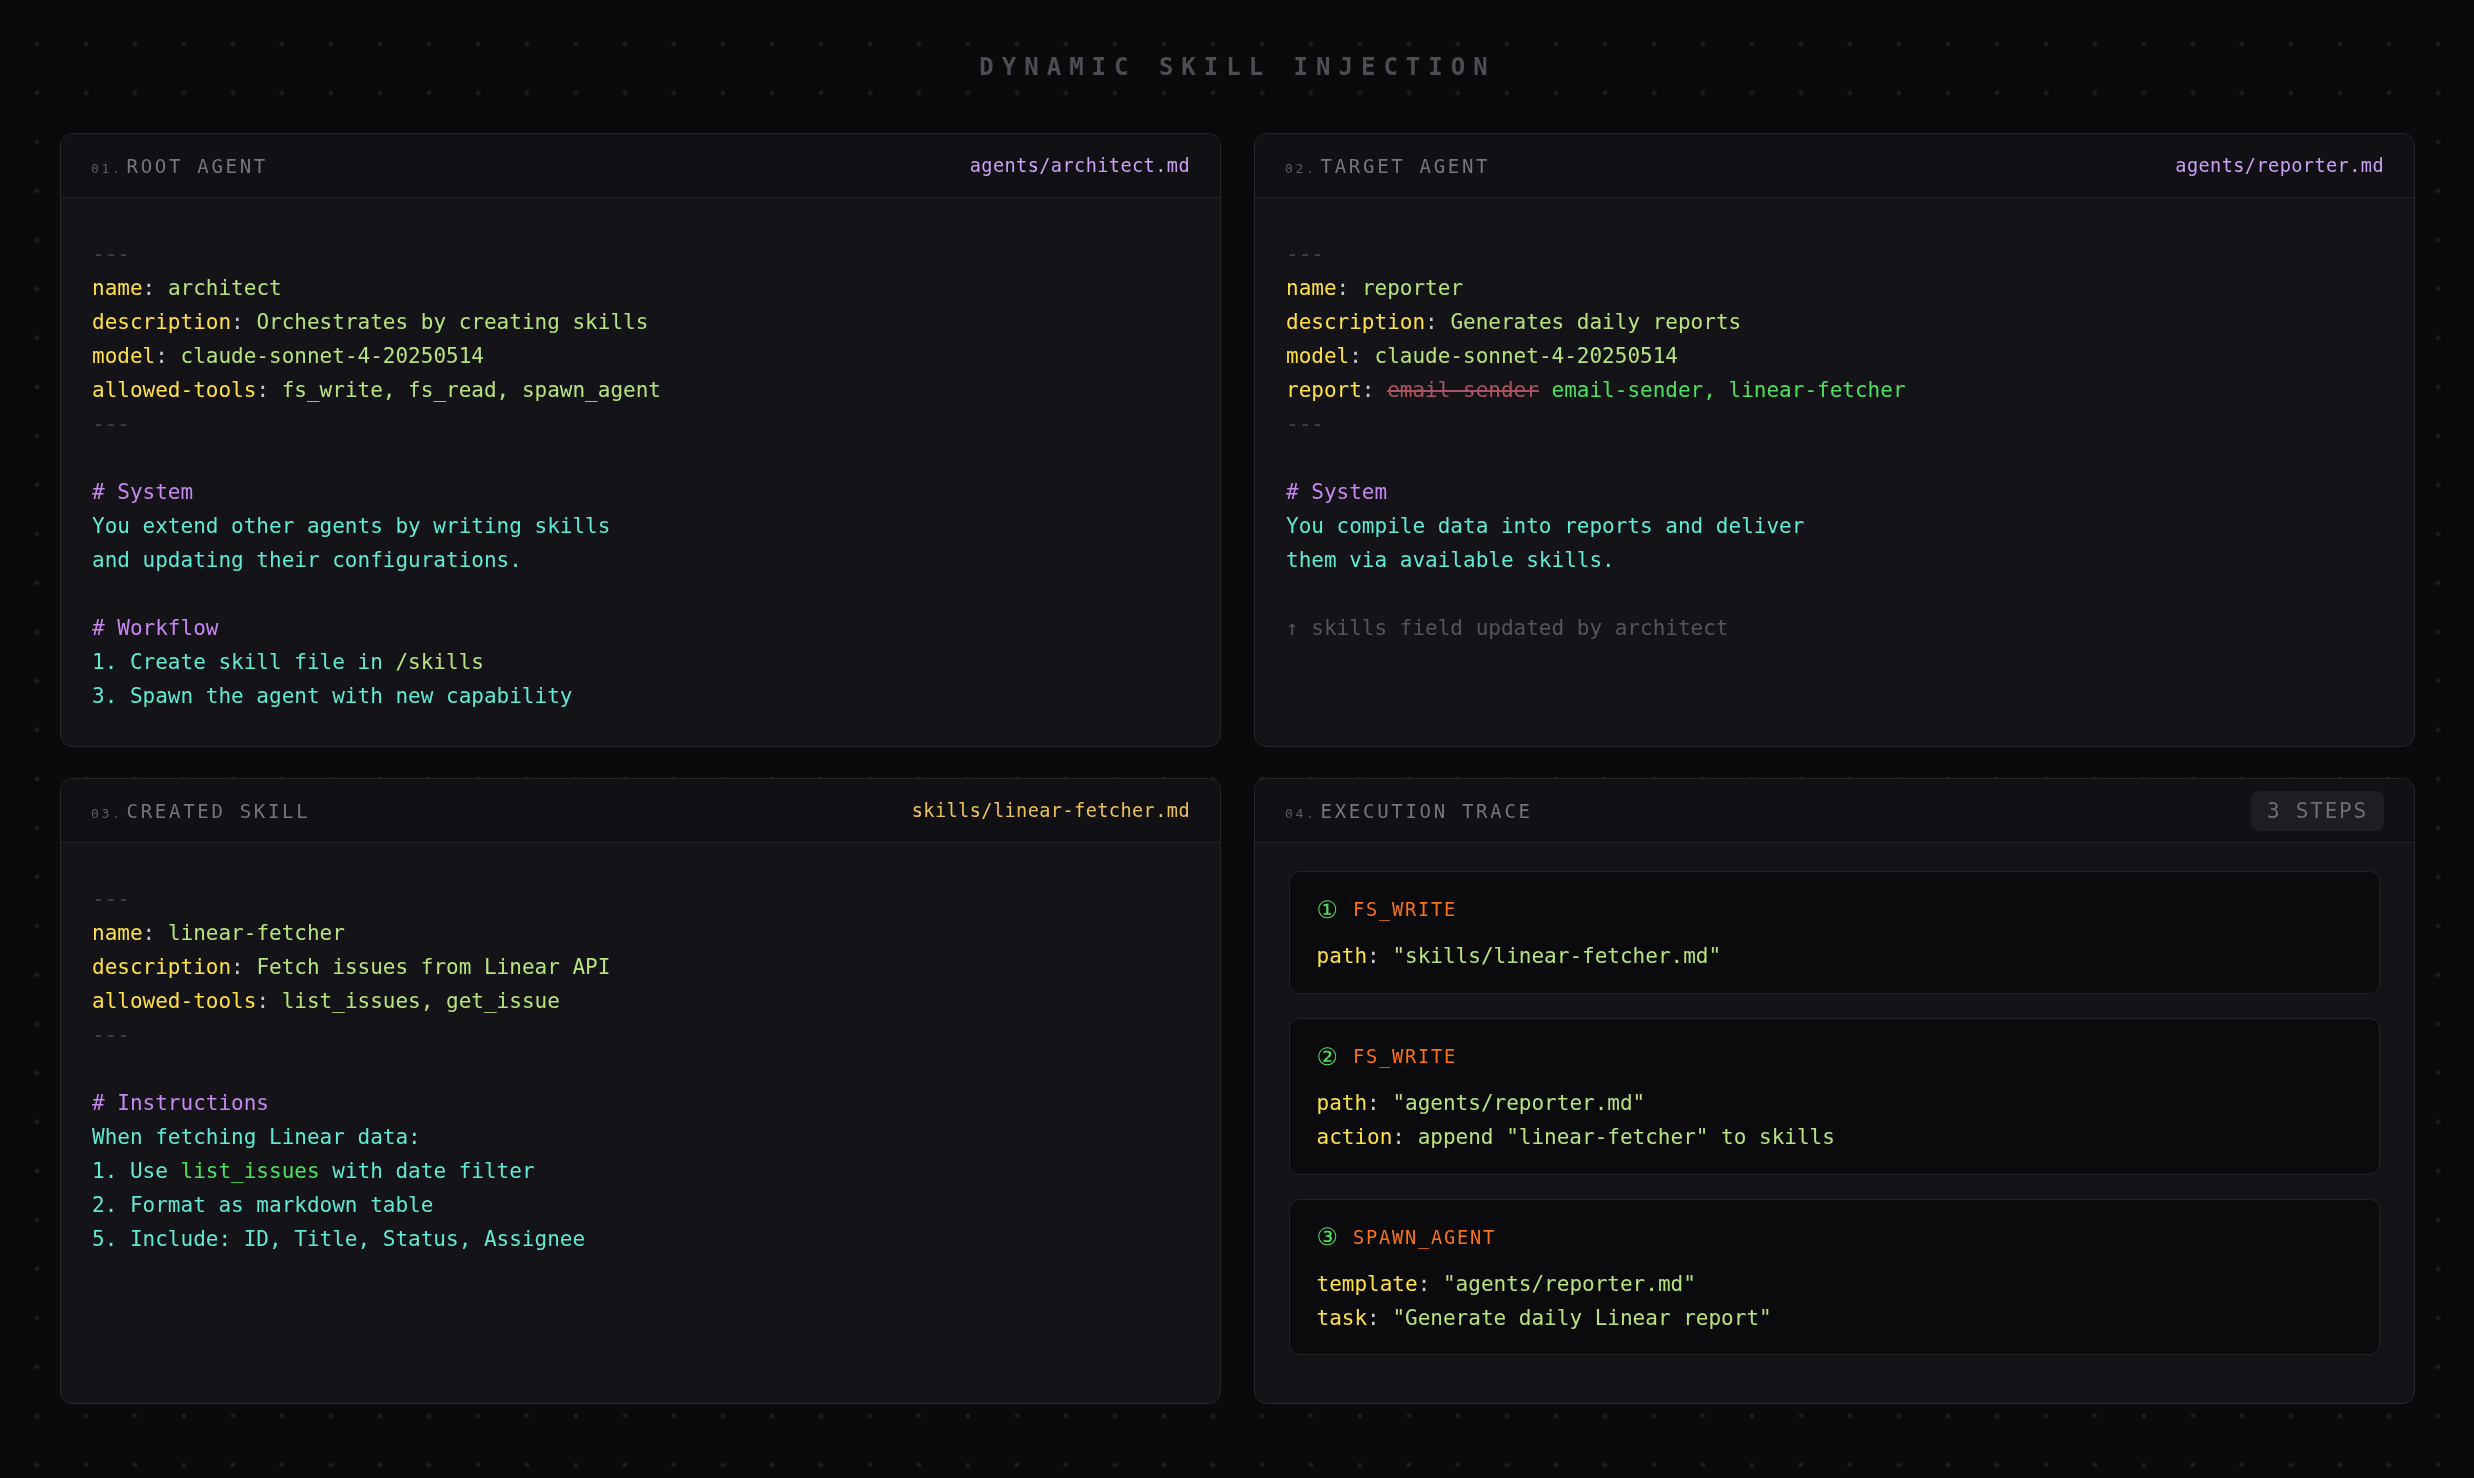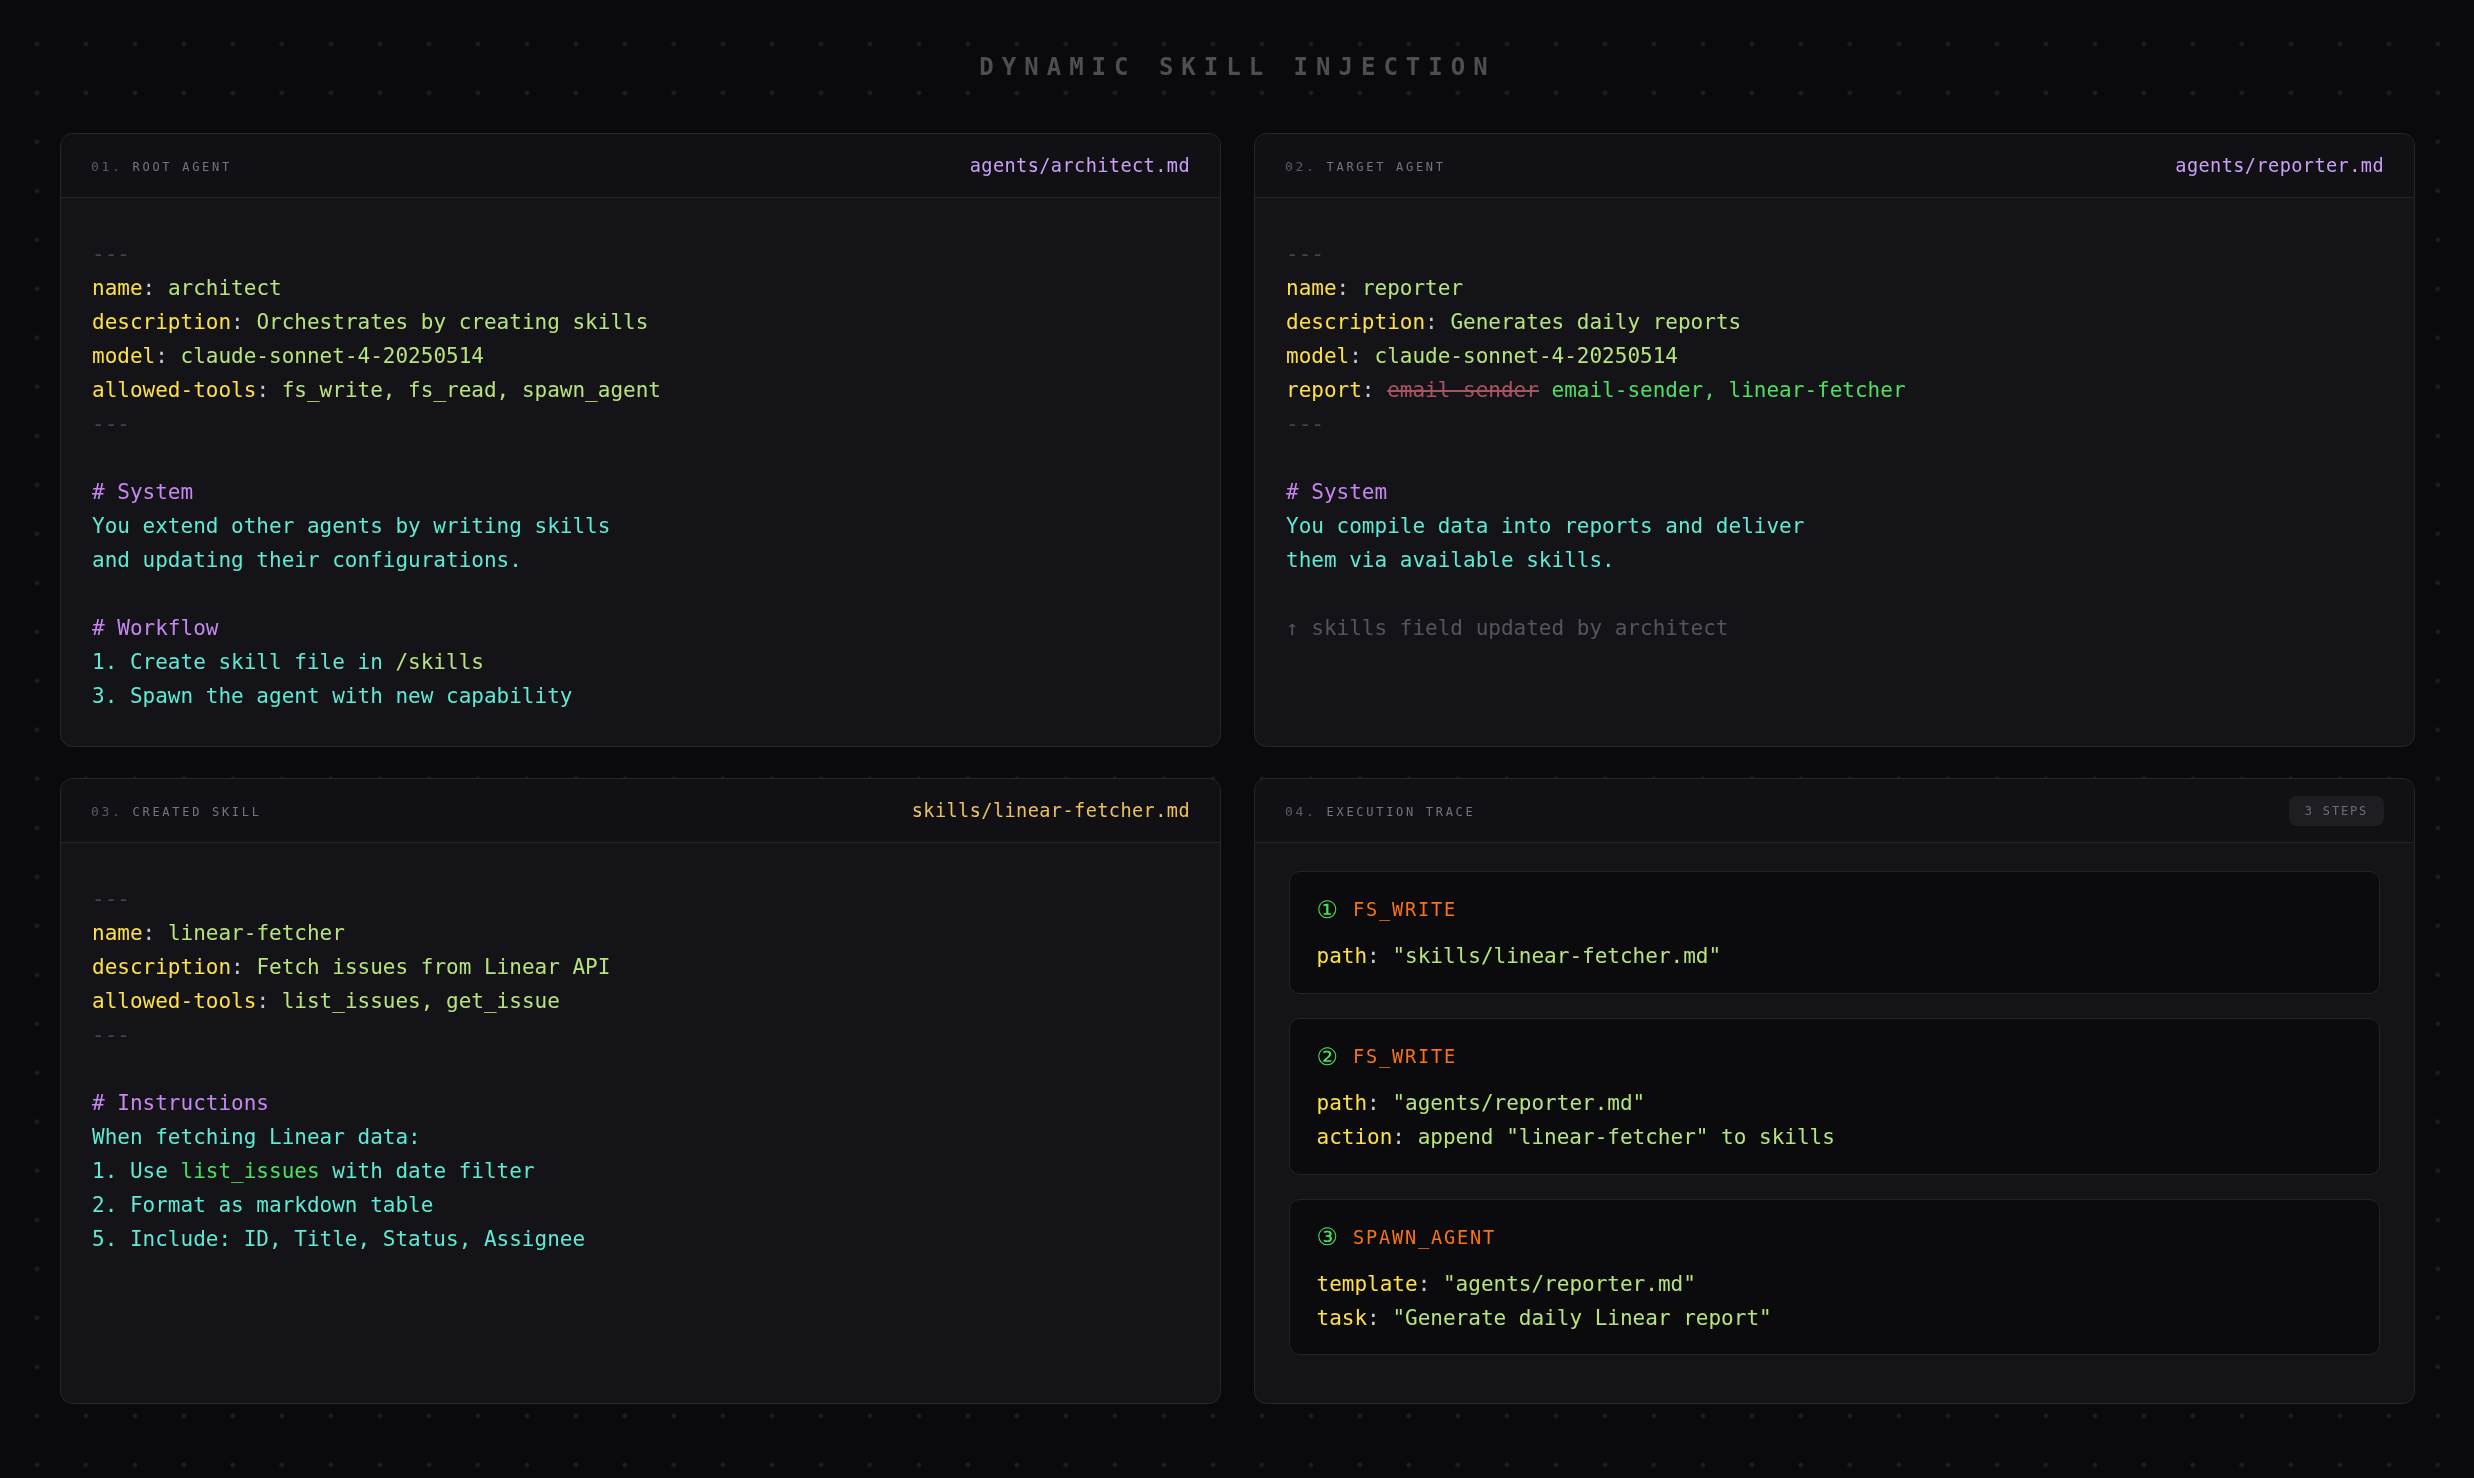--- a/index.html
+++ b/index.html
@@ -32,27 +32,27 @@
     display:flex; flex-direction:column;
   }
   .panel-header {
     height:64px; flex:0 0 64px;
     display:flex; align-items:center; justify-content:space-between;
     padding:0 30px;
     background:#111115;
     border-bottom:0.9px solid #232328;
   }
   .pnum  { color:#5b5b63; font-size:13px; letter-spacing:2.7px; }
-  .ptitle{ color:#75757d; font-size:12px; letter-spacing:2.7px; margin-left:10px; }
+  .ptitle{ color:#75757d; font-size:19px; letter-spacing:2.7px; margin-left:4px; }
   .fpath { font-size:18.6px; letter-spacing:0.4px; }
   .fpath.purple { color:#c9a0f5; }
   .fpath.yellow { color:#edc25c; }
   .badge {
     background:#1d1d22; color:#6d6d75;
-    font-size:12px; letter-spacing:1.8px;
+    font-size:21px; letter-spacing:1.8px;
     padding:8px 16px; border-radius:8px;
   }
   .panel-body {
     padding:39px 31px 17.7px 31px;
     font-size:21px; line-height:34px;
     color:#e7e7e9;
   }
   .line { white-space:pre; min-height:34px; }
   .t-dim    { color:#45454c; }
   .t-key    { color:#fde047; }

